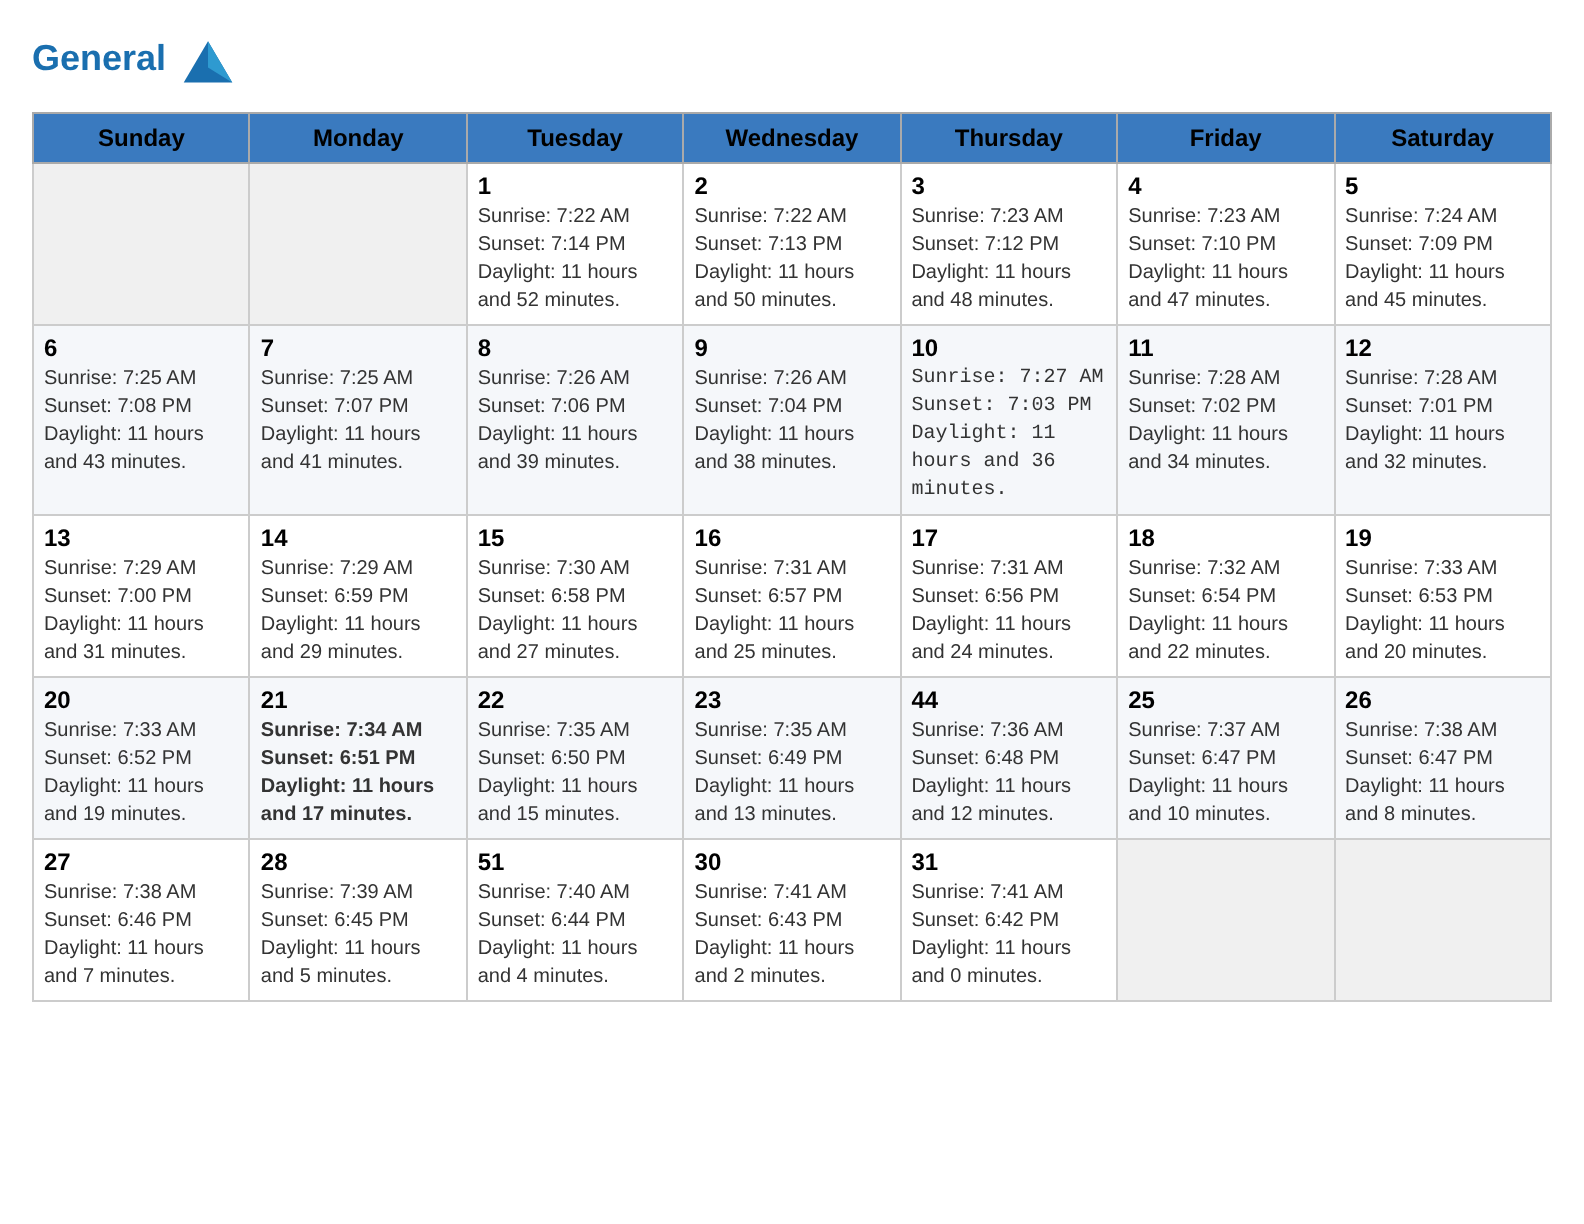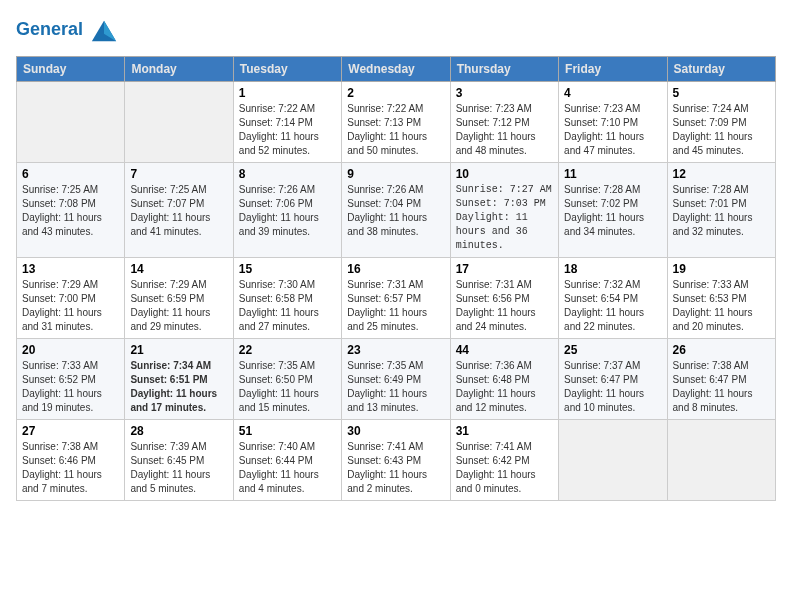--- a/index.html
+++ b/index.html
@@ -50,22 +50,22 @@
       font-size: 14px;
       color: #555;
     }
     .calendar {
       width: 100%;
       border-collapse: collapse;
       font-size: 11px;
     }
     .calendar th {
       background-color: #3a7abf;
-      color: #e5e5e5;
-      text-align: left;
+      color: #000000;
+      text-align: center;
       padding: 5px 6px;
       font-size: 12px;
       font-weight: bold;
       border: 1px solid #aaa;
     }
     .calendar td {
       border: 1px solid #ccc;
       vertical-align: top;
       padding: 4px 5px;
       width: 108px;

